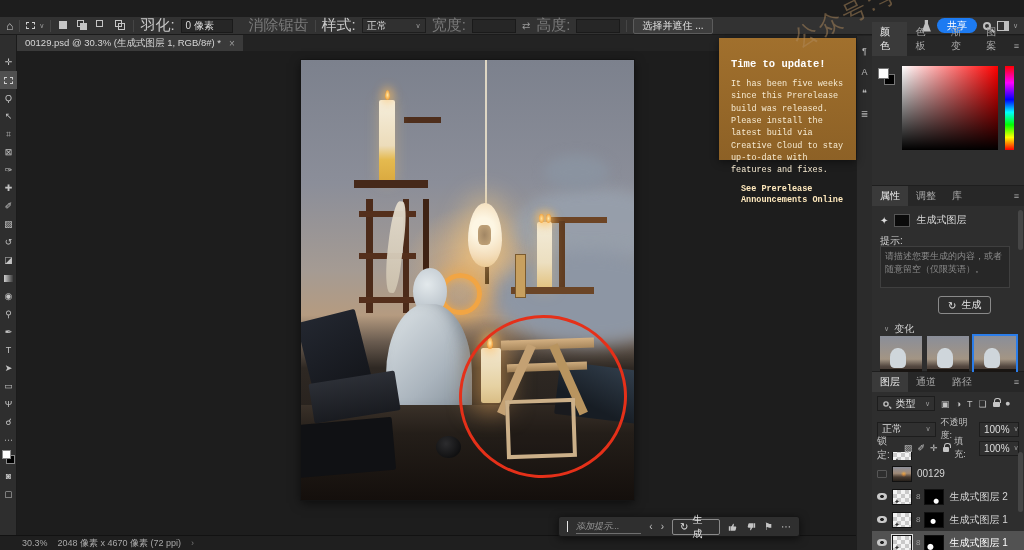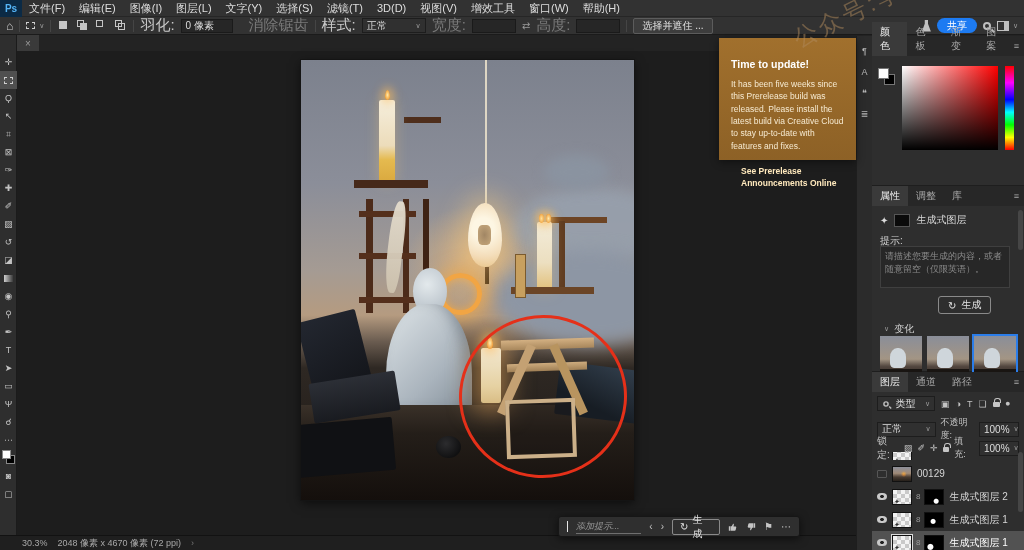--- a/index.html
+++ b/index.html
@@ -51,24 +51,24 @@
   .swatches { position:relative; width:17px; height:18px; }
   .swatches .fg { position:absolute; left:2px; top:1px; width:9px; height:9px; background:#fff; border:1px solid #888; z-index:2; }
   .swatches .bg2 { position:absolute; left:6px; top:6px; width:9px; height:9px; background:#000; border:1px solid #888; }
 
   
   #canvas-wrap { left:17px; top:51px; width:839px; height:484px; background:#1d1d1d; }
   #doc-canvas { left:301px; top:60px; width:333px; height:440px; box-shadow:0 0 0 1px #141414, 0 3px 10px rgba(0,0,0,.6); overflow:hidden; }
   #doc-canvas .a { position:absolute; }
 
   
-  #notif { left:719px; top:38px; width:137px; height:122px; background:linear-gradient(180deg,#a1702d,#8d6126); box-shadow:0 2px 8px rgba(0,0,0,.45); padding:10px 10px 16px 12px; z-index:40; }
+  #notif { left:719px; top:38px; width:137px; height:122px; background:linear-gradient(180deg,#a1702d,#8d6126); box-shadow:0 2px 8px rgba(0,0,0,.45); padding:10px 10px 16px 12px; z-index:40;font-family:Liberation Mono, monospace; }
   #notif .t { color:#fff; font-weight:bold; font-size:10.5px; margin:10px 0 8px; }
   #notif .b { color:#f6ead1; font-size:8.5px; line-height:1.45; }
-  #notif .l { color:#ffe9bd; font-size:8.5px; font-weight:bold; margin:14px 0 0 10px; line-height:1.4; }
+  #notif .l { color:#ffe9bd; font-size:8.5px; font-weight:bold; margin:7px 0 0 10px; line-height:1.4; }
 
   
   #dockstrip { left:856px; top:36px; width:16px; height:514px; background:#2b2b2b; border-left:1px solid #1e1e1e; display:flex; flex-direction:column; align-items:center; padding-top:10px; gap:11px; }
   #dockstrip span { color:#b9b9b9; font-size:9px; }
 
   
   #panels { left:872px; top:36px; width:152px; height:514px; background:#2e2e2e; }
   .pgroup { position:absolute; left:0; width:152px; background:#2e2e2e; border-bottom:1px solid #1e1e1e; }
   .ptabs { height:20px; background:#272727; display:flex; align-items:flex-end; }
   .ptab { padding:3px 8px; font-size:10px; color:#a8a8a8; }
@@ -129,35 +129,20 @@
   .ctx-ic { color:#c5c5c5; font-size:10px; display:flex; align-items:center; }
 
   
   #watermark { left:788px; top:26px; transform:rotate(-26deg); transform-origin:left top; font-size:24px; letter-spacing:3px; color:rgba(175,138,92,.5); z-index:60; pointer-events:none; white-space:nowrap; }
 </style>
 </head>
 <body>
 
 <div id="app">
 
-  <div id="menubar" class="abs">
-    <div class="ps-logo">Ps</div>
-    <div class="menu-item">文件(F)</div>
-    <div class="menu-item">编辑(E)</div>
-    <div class="menu-item">图像(I)</div>
-    <div class="menu-item">图层(L)</div>
-    <div class="menu-item">文字(Y)</div>
-    <div class="menu-item">选择(S)</div>
-    <div class="menu-item">滤镜(T)</div>
-    <div class="menu-item">3D(D)</div>
-    <div class="menu-item">视图(V)</div>
-    <div class="menu-item">增效工具</div>
-    <div class="menu-item">窗口(W)</div>
-    <div class="menu-item">帮助(H)</div>
-  </div>
 
   <div id="optionsbar" class="abs">
     <span style="font-size:12px;color:#c9c9c9;">⌂</span>
     <span class="vsep"></span>
     <span class="flex">
         <span class="marquee-box"></span>
         <span class="chev">∨</span>
       </span>
     <span class="vsep"></span>
     <span class="selmode plain">
@@ -196,20 +181,21 @@
     <span class="pill">共享</span>
     <span class="mag"></span>
     <span class="flex">
         <span class="wsicon"></span>
         <span class="chev">∨</span>
       </span>
   </div>
 
   <div id="tabbar" class="abs">
     <div id="doc-tab">
+      <span>00129.psd @ 30.3% (生成式图层 1, RGB/8#) *</span>
       <span class="x">×</span>
     </div>
   </div>
 
   <div id="toolbar" class="abs">
     <div class="tool">✛</div>
     <div class="tool active">
         <span class="marquee-box"></span>
       </div>
     <div class="tool">Ϙ</div>

